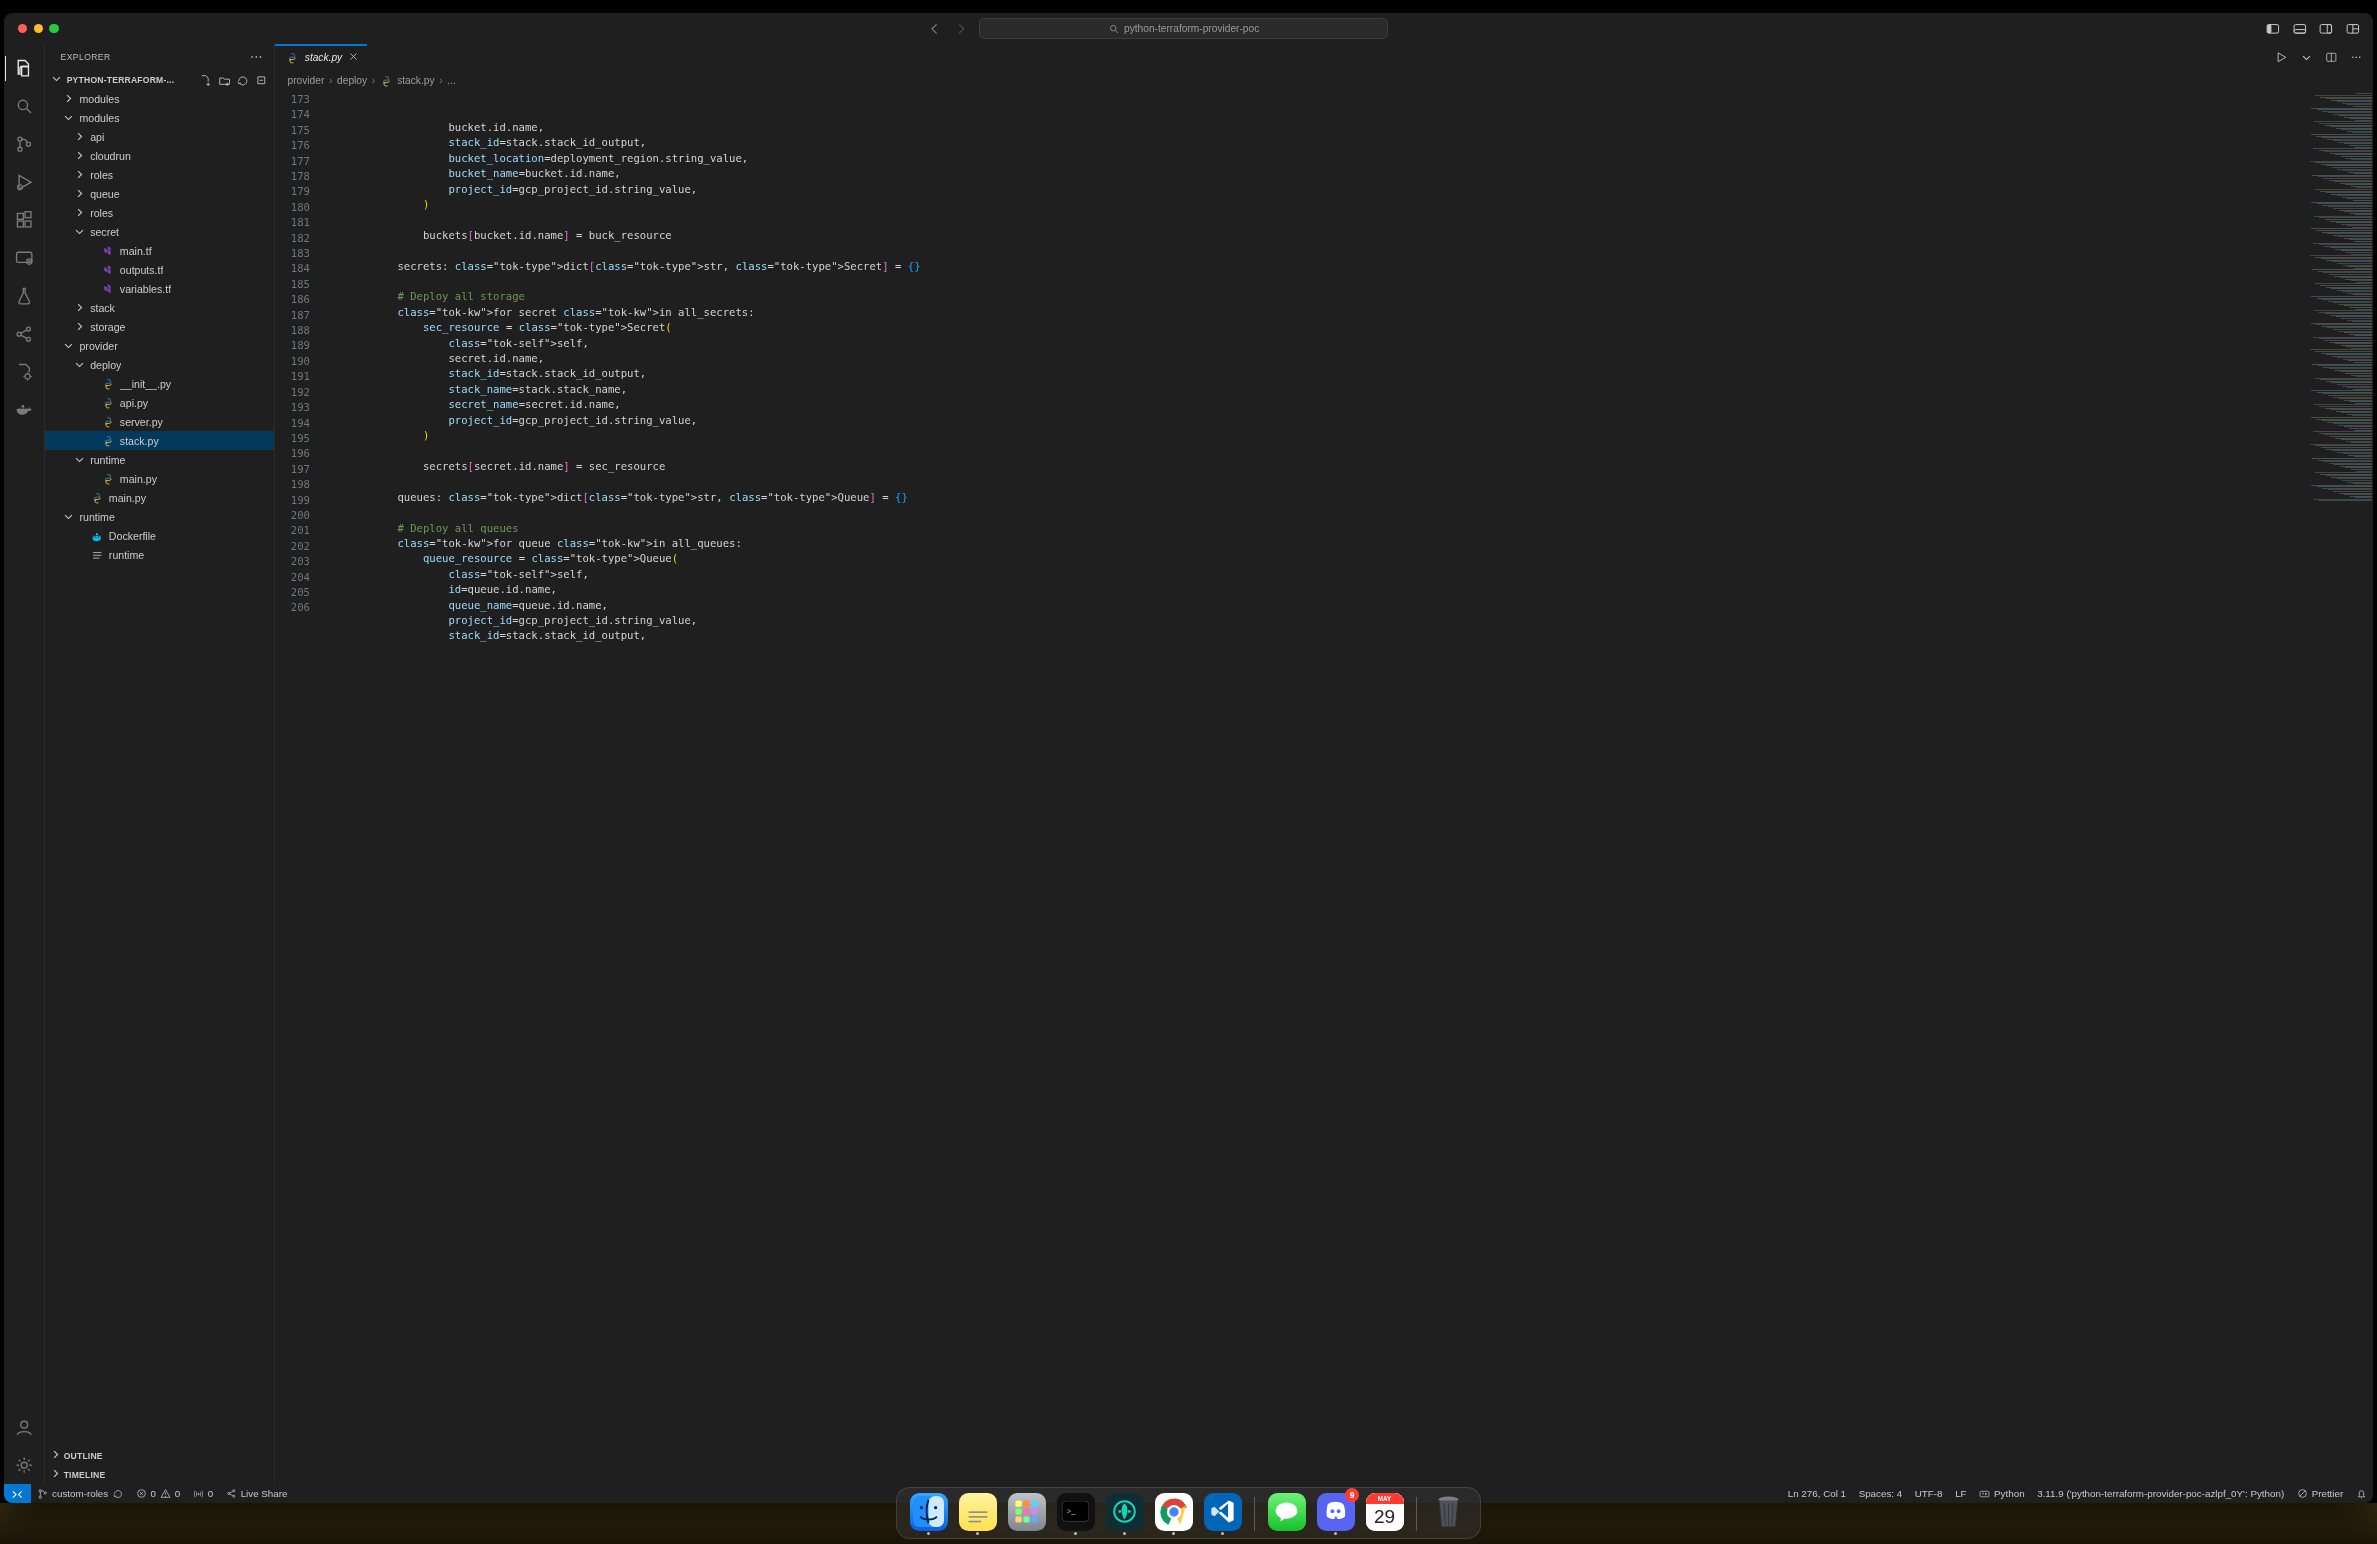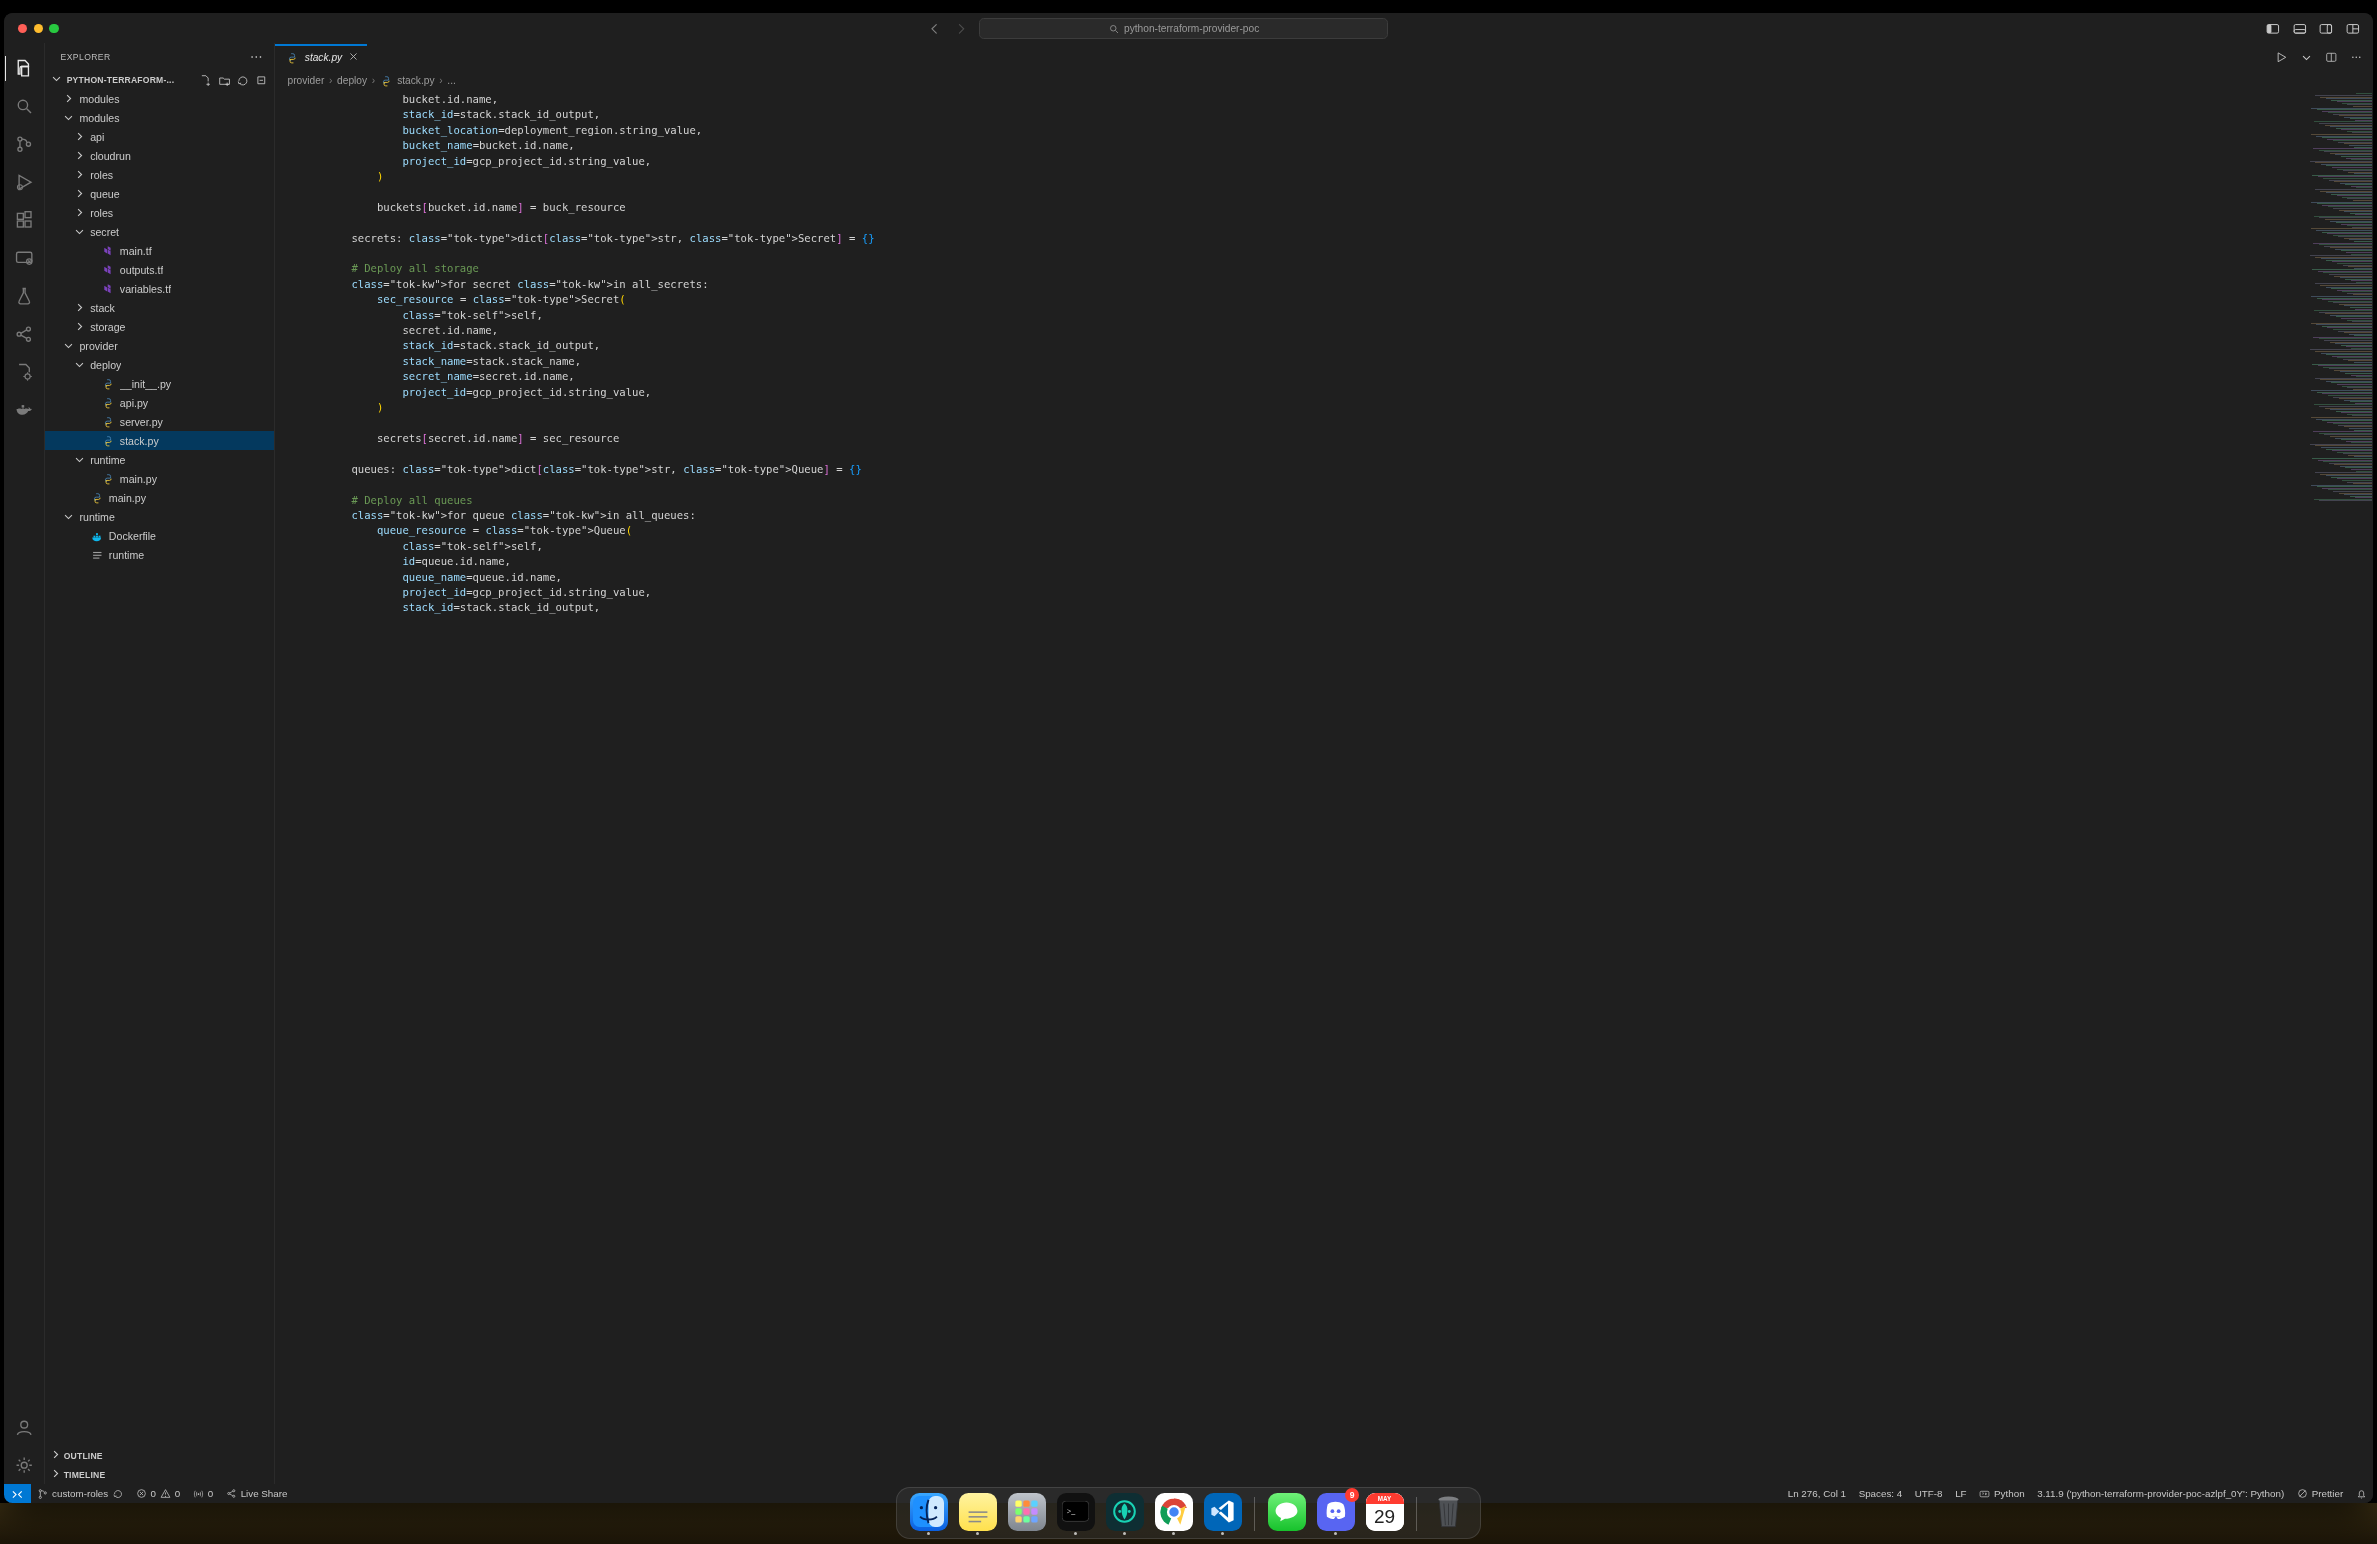--- a/index.html
+++ b/index.html
@@ -153,20 +153,21 @@
   width:46px; text-align:right; color:#6e7681; padding:1.6px 11px 0 0;
   font-family: Menlo, Consolas, "DejaVu Sans Mono", monospace;
   font-size:10.6px; line-height:15.4px; user-select:none;
   background:#1f1f1f;
 }
 .code {
   flex:1; white-space:pre; color:#d4d4d4;
   font-family: Menlo, Consolas, "DejaVu Sans Mono", monospace;
   font-size:10.6px; line-height:15.4px;
   padding-top:1.6px;
+  margin-top:28px;
 }
 .tok-var  { color:#9cdcfe; }
 .tok-pun  { color:#ffd602; }
 .tok-pun2 { color:#da70d6; }
 .tok-punb { color:#179fff; }
 .tok-cmt  { color:#6a9955; }
 
 
 .minimap { width:79px; background:#1f1f1f; position:relative; }
 .minimap .mm { position:absolute; right:1.6px; height:0.8px; background:#555; }
@@ -832,20 +833,55 @@
             <span class="sep">›</span>
             <span class="ico"><svg class="icon16" viewBox="0 0 22 22">
                 <use href="#i-py"></use>
               </svg></span>
             <span>stack.py</span>
             <span class="sep">›</span>
             <span>...</span>
           </div>
         <div class="code-wrap">
           <div class="code-scroll">
+            <div class="gutter" id="gutter">173
+174
+175
+176
+177
+178
+179
+180
+181
+182
+183
+184
+185
+186
+187
+188
+189
+190
+191
+192
+193
+194
+195
+196
+197
+198
+199
+200
+201
+202
+203
+204
+205
+206
+</div>
             <div class="code" id="code">                    bucket.id.name,
                     <span class="tok-var">stack_id</span>=stack.stack_id_output,
                     <span class="tok-var">bucket_location</span>=deployment_region.string_value,
                     <span class="tok-var">bucket_name</span>=bucket.id.name,
                     <span class="tok-var">project_id</span>=gcp_project_id.string_value,
                 <span class="tok-pun">)</span>
 
                 buckets<span class="tok-pun2">[</span>bucket.id.name<span class="tok-pun2">]</span> = buck_resource
 
             secrets: <span <span="" class="tok-var">class</span>="tok-type"&gt;dict<span class="tok-pun2">[</span><span <span="" class="tok-var">class</span>="tok-type"&gt;str, <span <span="" class="tok-var">class</span>="tok-type"&gt;Secret<span class="tok-pun2">]</span> = <span class="tok-punb">{</span><span class="tok-punb">}</span>

